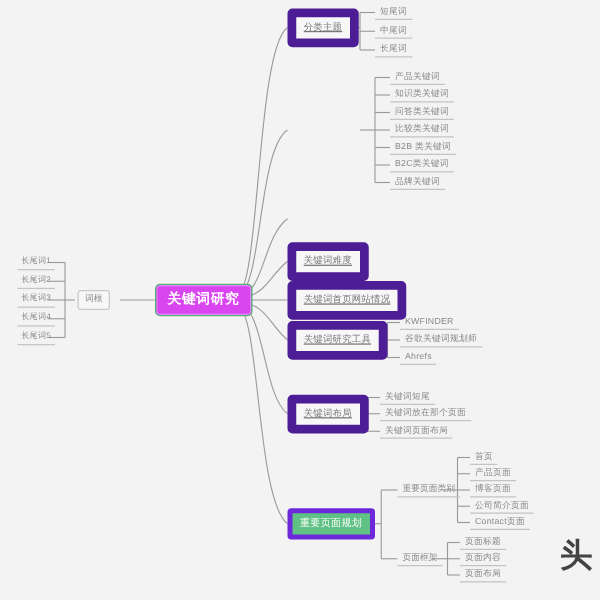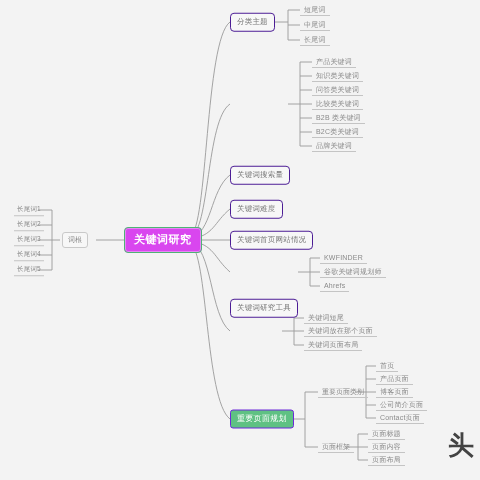--- a/index.html
+++ b/index.html
@@ -34,36 +34,37 @@
     padding: 6px 9px 7px 9px;
     font-size: 11px;
     font-weight: bold;
     letter-spacing: 0.5px;
     box-shadow: 0 0 0 1px rgba(255,255,255,0.35) inset;
   }
   
   .n-green {
     background: #5FC183;
     color: #ffffff;
-    border: 1px solid #6d28d9;
+    border: 4px solid #6d28d9;
     border-radius: 3px;
     padding: 4px 6px 5px 6px;
     font-size: 8px;
     letter-spacing: 0.3px;
     text-align: right;
   }
   
   .n-box {
     background: #f7f7f7;
     color: #777777;
-    border: 1px solid #4c1d95;
+    border: 7px solid #4c1d95;
     border-radius: 4px;
     padding: 4px 6px 5px 6px;
     font-size: 7.5px;
     letter-spacing: 0.2px;
+    text-decoration: underline;
   }
   
   .n-leaf {
     color: #8a8a8a;
     border-bottom: 1px solid #c4c4c4;
     padding: 2px 4px 2px 4px;
     font-size: 7px;
     letter-spacing: 0.2px;
   }
   
@@ -194,29 +195,29 @@
   <div class="node n-leaf" style="left:300px; top:40px;">长尾词</div>
 
   <div class="node n-leaf" style="left:312px; top:62px;">产品关键词</div>
   <div class="node n-leaf" style="left:312px; top:76px;">知识类关键词</div>
   <div class="node n-leaf" style="left:312px; top:90px;">问答类关键词</div>
   <div class="node n-leaf" style="left:312px; top:104px;">比较类关键词</div>
   <div class="node n-leaf" style="left:312px; top:118px;">B2B 类关键词</div>
   <div class="node n-leaf" style="left:312px; top:132px;">B2C类关键词</div>
   <div class="node n-leaf" style="left:312px; top:146px;">品牌关键词</div>
 
-  <div class="node n-box" style="left:230px; top:175px;">关键词搜索量</div>
   <div class="node n-box" style="left:230px; top:209px;">关键词难度</div>
   <div class="node n-box" style="left:230px; top:240px;">关键词首页网站情况</div>
 
-  <div class="node n-box" style="left:230px; top:272px;margin-top:36px;">关键词研究工具</div>
+  <div class="node n-box" style="left:230px; top:272px;">关键词研究工具</div>
   <div class="node n-leaf" style="left:320px; top:258px;">KWFINDER</div>
   <div class="node n-leaf" style="left:320px; top:272px;">谷歌关键词规划师</div>
   <div class="node n-leaf" style="left:320px; top:286px;">Ahrefs</div>
 
+  <div class="node n-box" style="left:230px; top:331px;">关键词布局</div>
   <div class="node n-leaf" style="left:304px; top:318px;">关键词短尾</div>
   <div class="node n-leaf" style="left:304px; top:331px;">关键词放在那个页面</div>
   <div class="node n-leaf" style="left:304px; top:345px;">关键词页面布局</div>
 
   <div class="node n-green" style="left:230px; top:419px;">重要页面规划</div>
   <div class="node n-mid" style="left:318px; top:392px;">重要页面类别</div>
   <div class="node n-leaf" style="left:376px; top:366px;">首页</div>
   <div class="node n-leaf" style="left:376px; top:379px;">产品页面</div>
   <div class="node n-leaf" style="left:376px; top:392px;">博客页面</div>
   <div class="node n-leaf" style="left:376px; top:405px;">公司简介页面</div>

